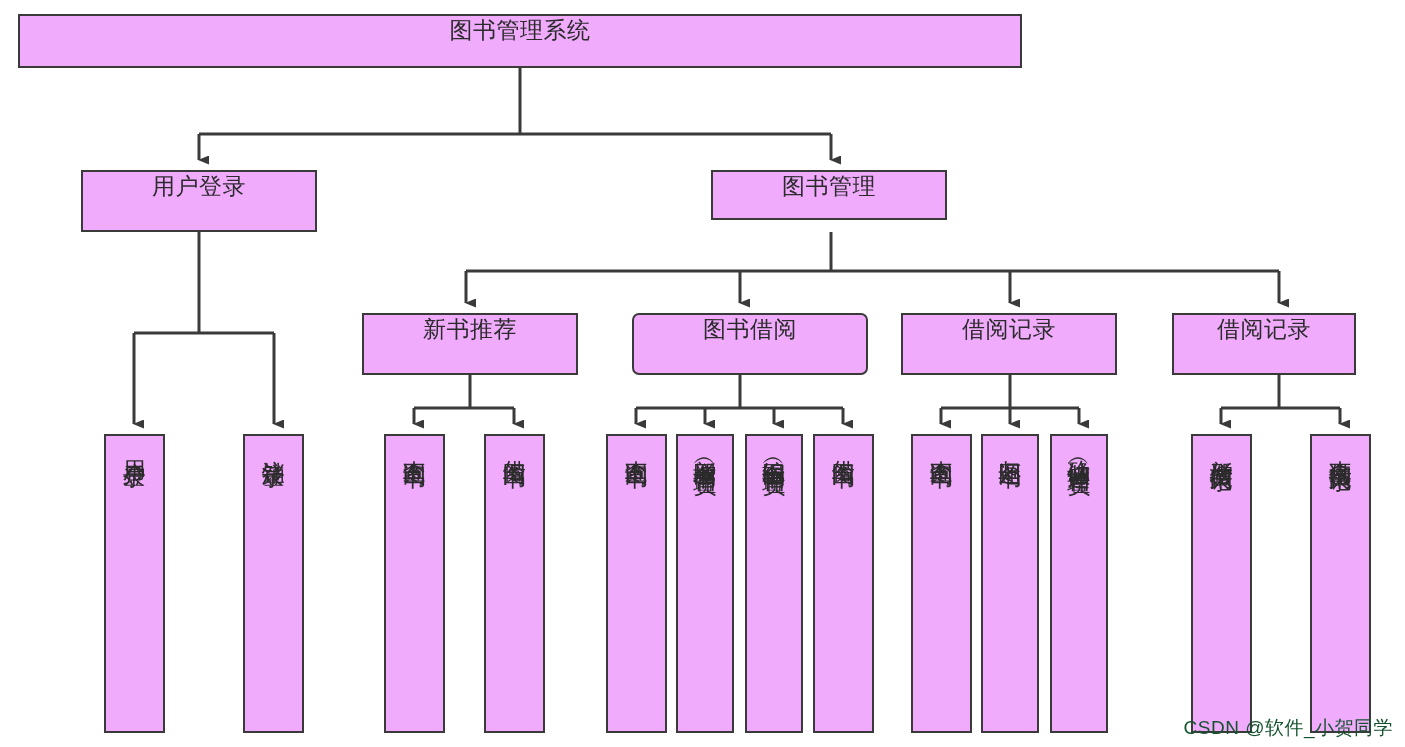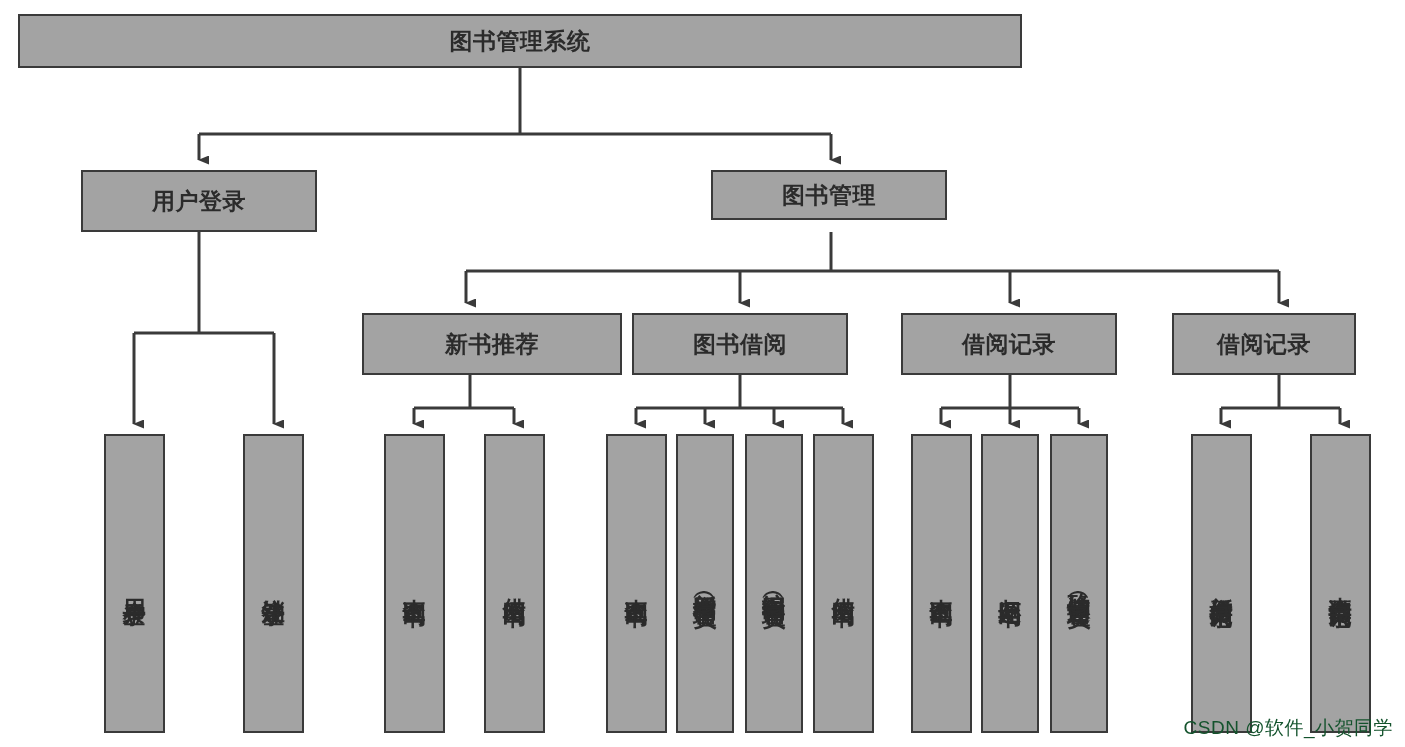--- a/index.html
+++ b/index.html
@@ -22,27 +22,26 @@
     position: absolute;
     left: 0;
     top: 0;
     width: 1405px;
     height: 747px;
     pointer-events: none;
   }
   .node {
     position: absolute;
     box-sizing: border-box;
-    background: #a3a3a3;
+    background: #f0abfc;
     border: 2px solid #3a3a3a;
     display: flex;
-    align-items: center;
+    align-items: flex-start;
     justify-content: center;
     color: #2b2b2b;
-    font-weight: bold;
   }
   .node.horizontal {
     font-size: 23px;
     line-height: 1.25;
     letter-spacing: 0.5px;
     white-space: nowrap;
   }
   .node.horizontal .node-label {
     display: block;
     text-align: center;
@@ -129,24 +128,24 @@
     <span class="node-label">图书管理系统</span>
   </div>
 
   <div class="node horizontal" style="left:81px; top:170px; width:236px; height:62px;">
     <span class="node-label">用户登录</span>
   </div>
   <div class="node horizontal" style="left:711px; top:170px; width:236px; height:50px;">
     <span class="node-label">图书管理</span>
   </div>
 
-  <div class="node horizontal" style="left:362px; top:313px; width:260px; height:62px;">
+  <div class="node horizontal" style="left:362px; top:313px; width:216px; height:62px;">
     <span class="node-label">新书推荐</span>
   </div>
-  <div class="node horizontal" style="left:632px; top:313px; width:216px; height:62px;">
+  <div class="node horizontal" style="left:632px; top:313px; width:236px; height:62px;border-radius:7px;">
     <span class="node-label">图书借阅</span>
   </div>
   <div class="node horizontal" style="left:901px; top:313px; width:216px; height:62px;">
     <span class="node-label">借阅记录</span>
   </div>
   <div class="node horizontal" style="left:1172px; top:313px; width:184px; height:62px;">
     <span class="node-label">借阅记录</span>
   </div>
 
   <div class="node vertical" style="left:104px; top:434px; width:61px; height:299px;">

